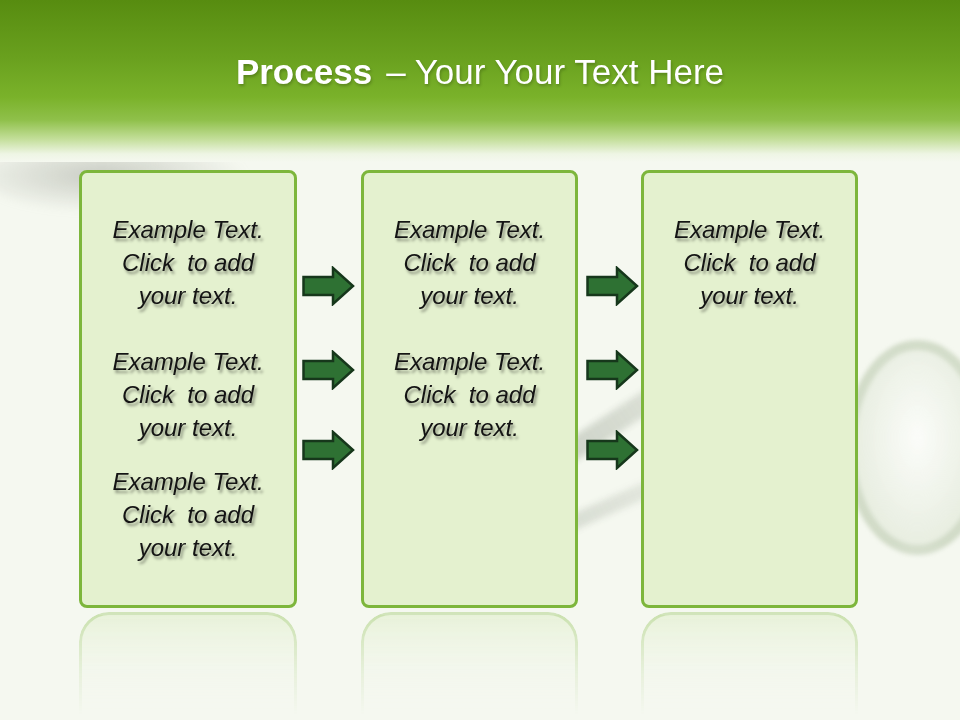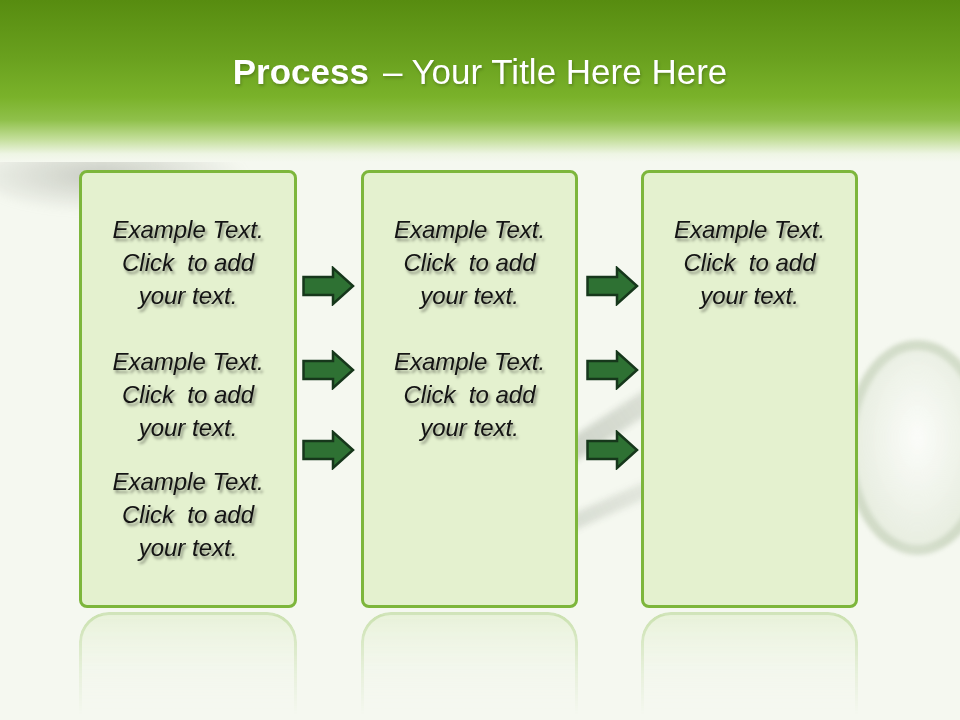--- a/index.html
+++ b/index.html
@@ -106,21 +106,21 @@
 
 <div class="slide">
 
   <div class="wm wm-cloud"></div>
   <div class="wm wm-stem1"></div>
   <div class="wm wm-stem2"></div>
   <div class="wm wm-drop"></div>
 
   <div class="header">
     <div class="title">
-      <span class="title-bold">Process</span><span class="title-rest">– Your Title Here Here</span>
+      <span class="title-bold">Process</span><span class="title-rest">– Your Your Text Here</span>
     </div>
   </div>
 
   <div class="box box1">
     <p class="para p-1">Example Text.
 Click &nbsp;to add
 your text.</p>
     <p class="para p-2">Example Text.
 Click &nbsp;to add
 your text.</p>

